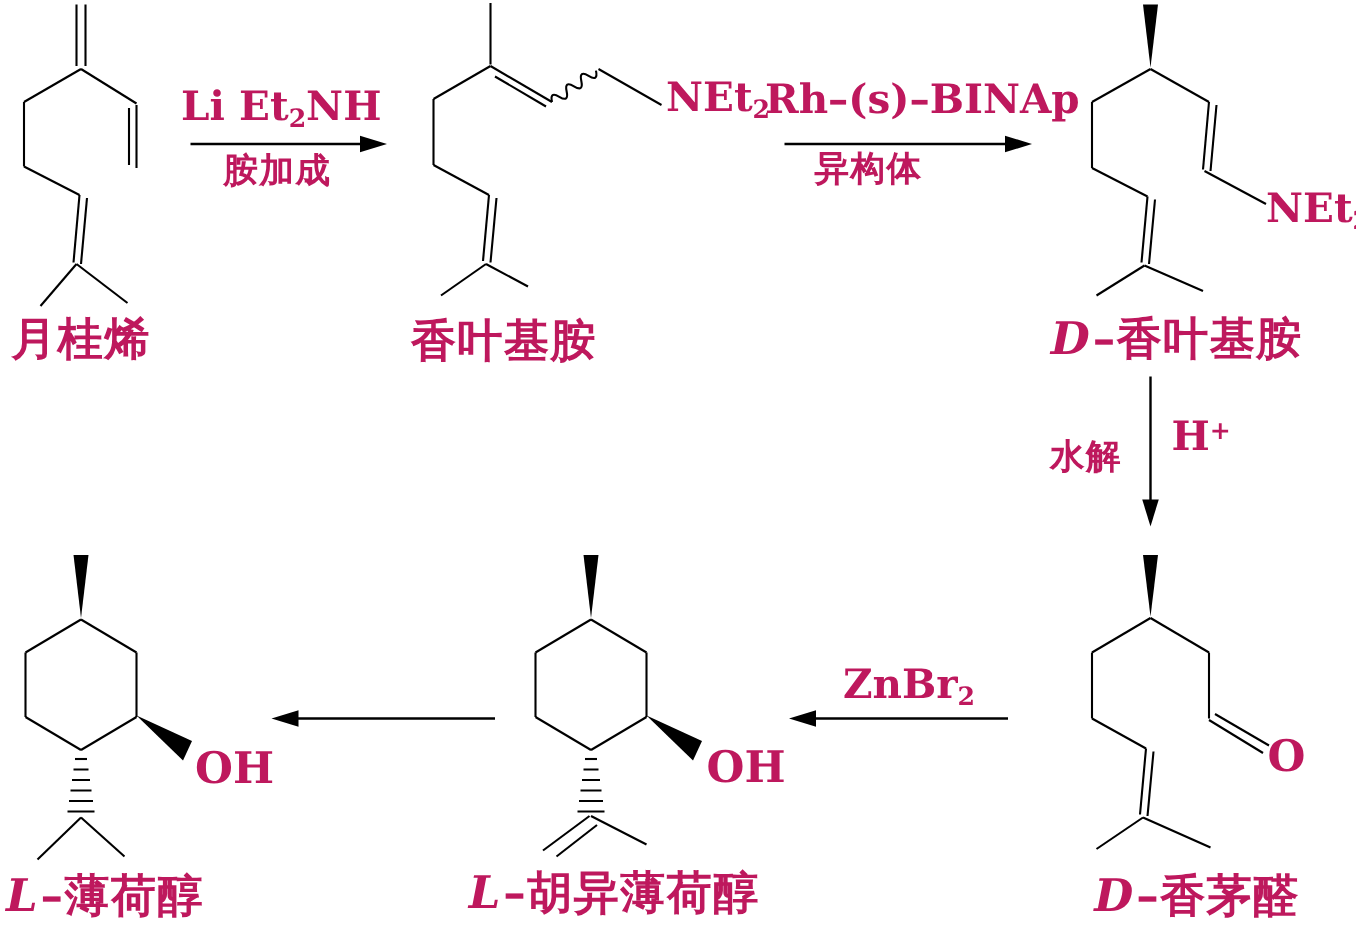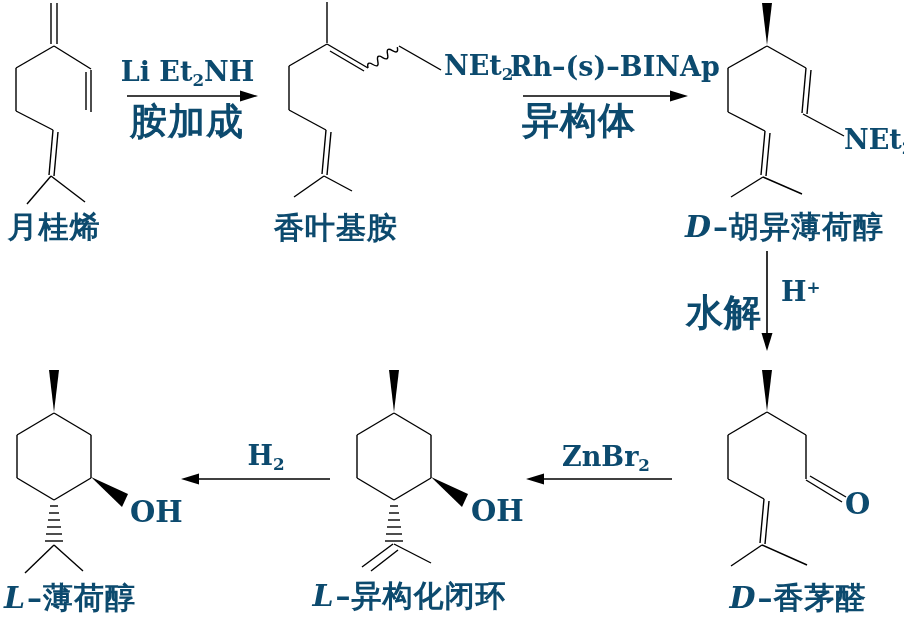--- a/index.html
+++ b/index.html
@@ -1,26 +1,26 @@
 <!DOCTYPE html>
 <html><head>
 <meta charset="utf-8">
 <style>
   html,body{margin:0;padding:0;background:#fff;}
   .canvas{
     position:relative;width:904px;height:617px;background:#ffffff;
-    color:#0c4a6e;font-family:"DejaVu Serif","Liberation Serif",serif;
+    color:#be185d;font-family:"DejaVu Serif","Liberation Serif",serif;
     font-weight:bold;overflow:hidden;
   }
   svg.art{position:absolute;left:0;top:0;}
   .t{position:absolute;white-space:nowrap;line-height:1.05;}
   .ctr{text-align:center;}
   .lbl{font-size:30px;letter-spacing:1px;}
   .rx{font-size:27px;}
-  .cap{font-size:37px;letter-spacing:1px;}
+  .cap{font-size:23px;letter-spacing:1px;}
   .atom{font-size:27px;}
   .atom2{font-size:29px;}
   .sb{font-size:0.62em;vertical-align:-0.28em;}
   .sp{font-size:0.62em;vertical-align:0.45em;}
   .pfx{font-style:italic;padding-right:1px;}
 </style>
 </head>
 <body>
 
 <div class="canvas">
@@ -158,28 +158,27 @@
   <div class="t cap ctr" style="left:130px;top:102px;width:110px;">胺加成</div>
 
   <div class="t rx ctr" style="left:510px;top:53px;width:198px;">Rh–(s)–BINAp</div>
   <div class="t cap ctr" style="left:518px;top:101px;width:122px;">异构体</div>
 
   <div class="t cap ctr" style="left:685px;top:293px;width:78px;">水解</div>
   <div class="t rx" style="left:781px;top:278px;"><span>H</span><span class="sp">+</span></div>
 
   <div class="t rx ctr" style="left:556px;top:443px;width:100px;"><span>ZnBr</span><span class="sb">2</span></div>
 
-  <div class="t rx ctr" style="left:228px;top:442px;width:76px;"><span>H</span><span class="sb">2</span></div>
 
   <div class="t atom" style="left:444px;top:52px;"><span>NEt</span><span class="sb">2</span></div>
   <div class="t atom" style="left:844px;top:126px;"><span>NEt</span><span class="sb">2</span></div>
   <div class="t atom2" style="left:845px;top:489px;">O</div>
   <div class="t atom2" style="left:471px;top:496px;">OH</div>
   <div class="t atom2" style="left:130px;top:497px;">OH</div>
 
   <div class="t lbl ctr" style="left:4px;top:211px;width:100px;">月桂烯</div>
   <div class="t lbl ctr" style="left:260px;top:212px;width:152px;">香叶基胺</div>
-  <div class="t lbl ctr" style="left:682px;top:211px;width:205px;"><span class="pfx">D</span><span>–胡异薄荷醇</span></div>
+  <div class="t lbl ctr" style="left:682px;top:211px;width:205px;"><span class="pfx">D</span><span>–香叶基胺</span></div>
   <div class="t lbl ctr" style="left:718px;top:582px;width:160px;"><span class="pfx">D</span><span>–香茅醛</span></div>
-  <div class="t lbl ctr" style="left:302px;top:580px;width:215px;"><span class="pfx">L</span><span>–异构化闭环</span></div>
+  <div class="t lbl ctr" style="left:302px;top:580px;width:215px;"><span class="pfx">L</span><span>–胡异薄荷醇</span></div>
   <div class="t lbl ctr" style="left:0px;top:582px;width:140px;text-align:center;"><span class="pfx">L</span><span>–薄荷醇</span></div>
 
 </div>
 
 </body></html>

